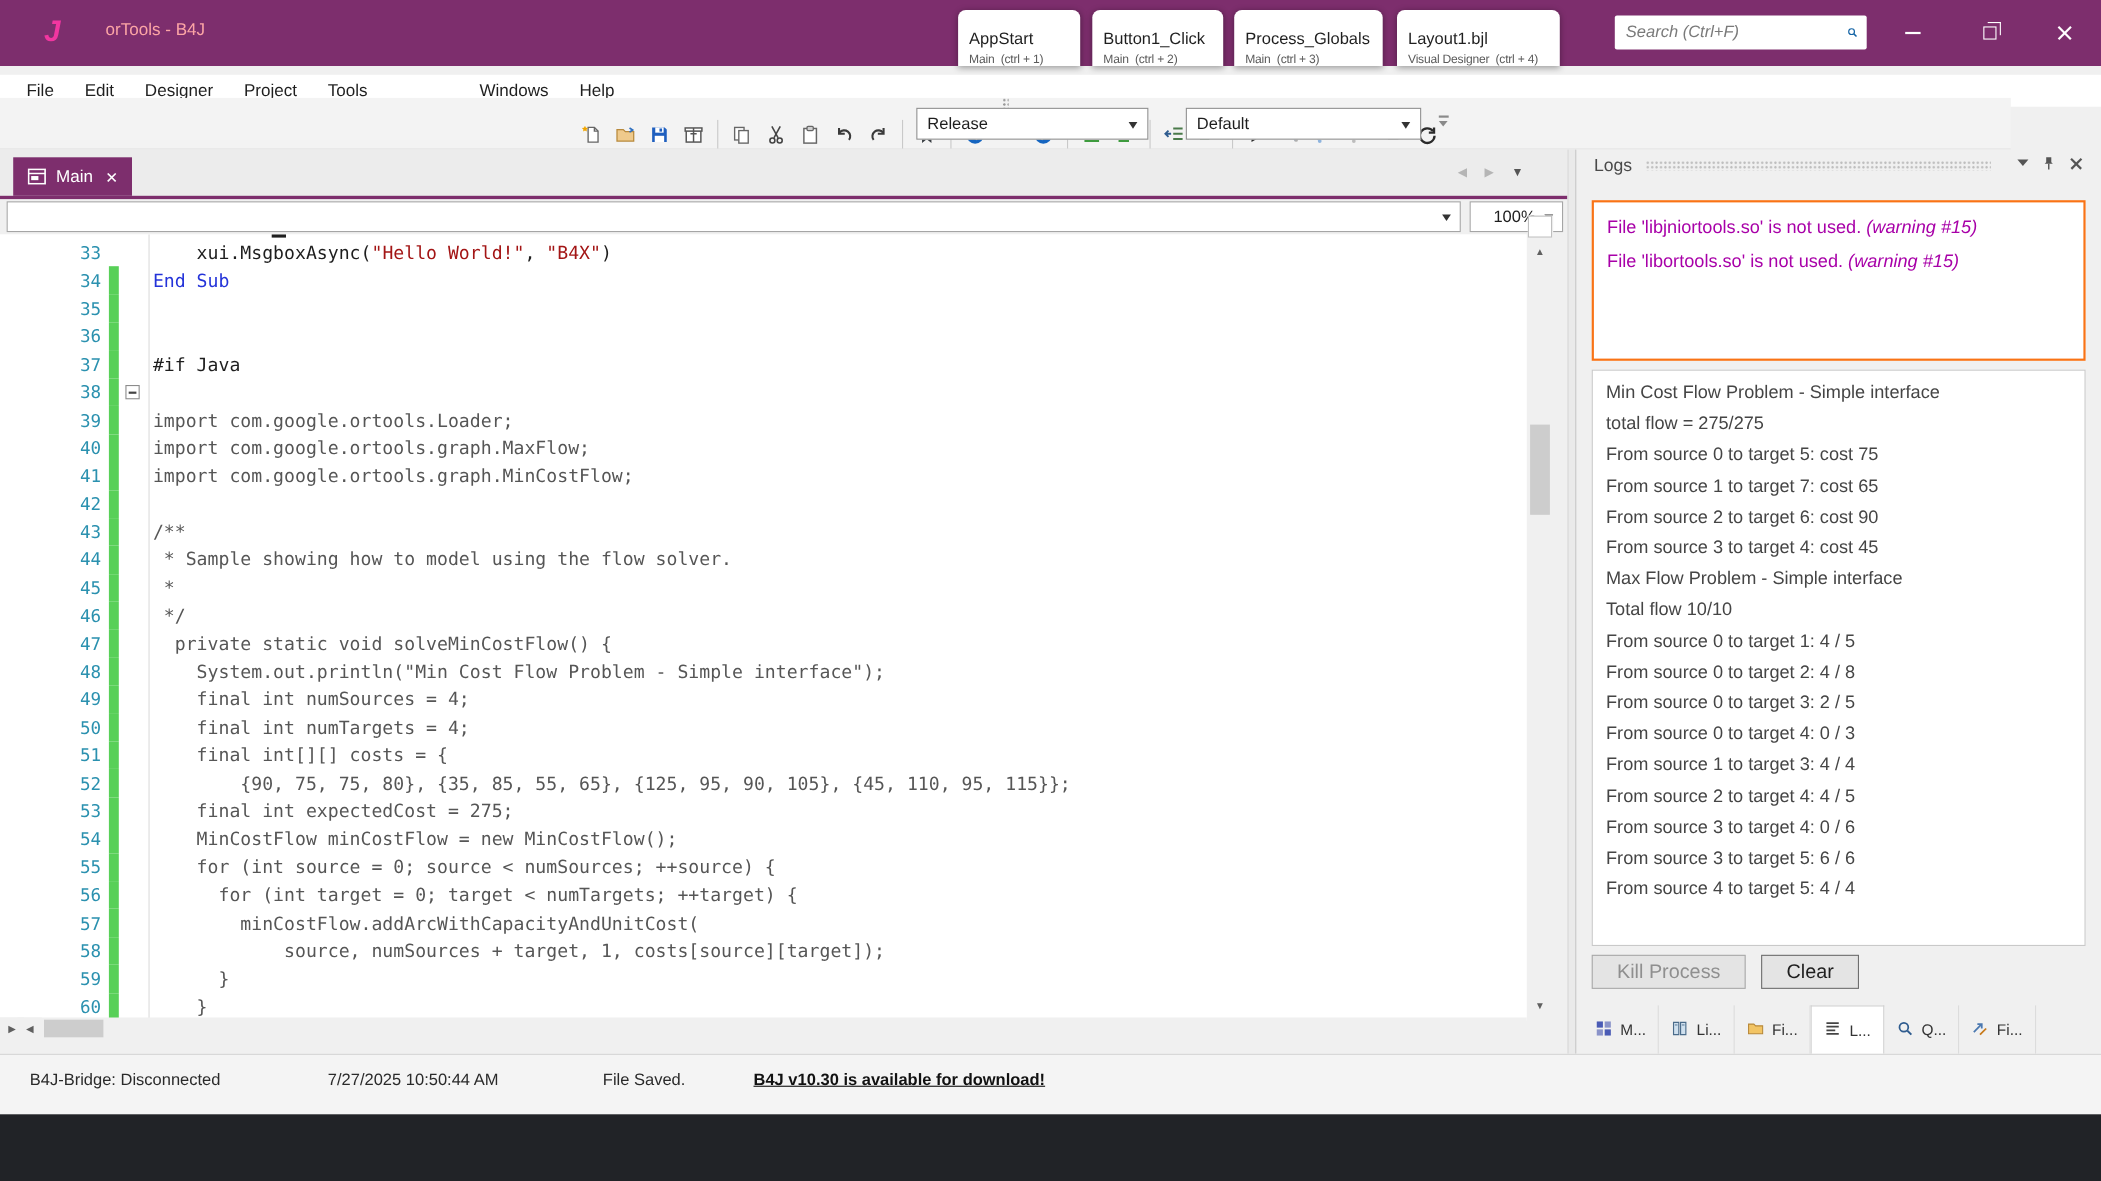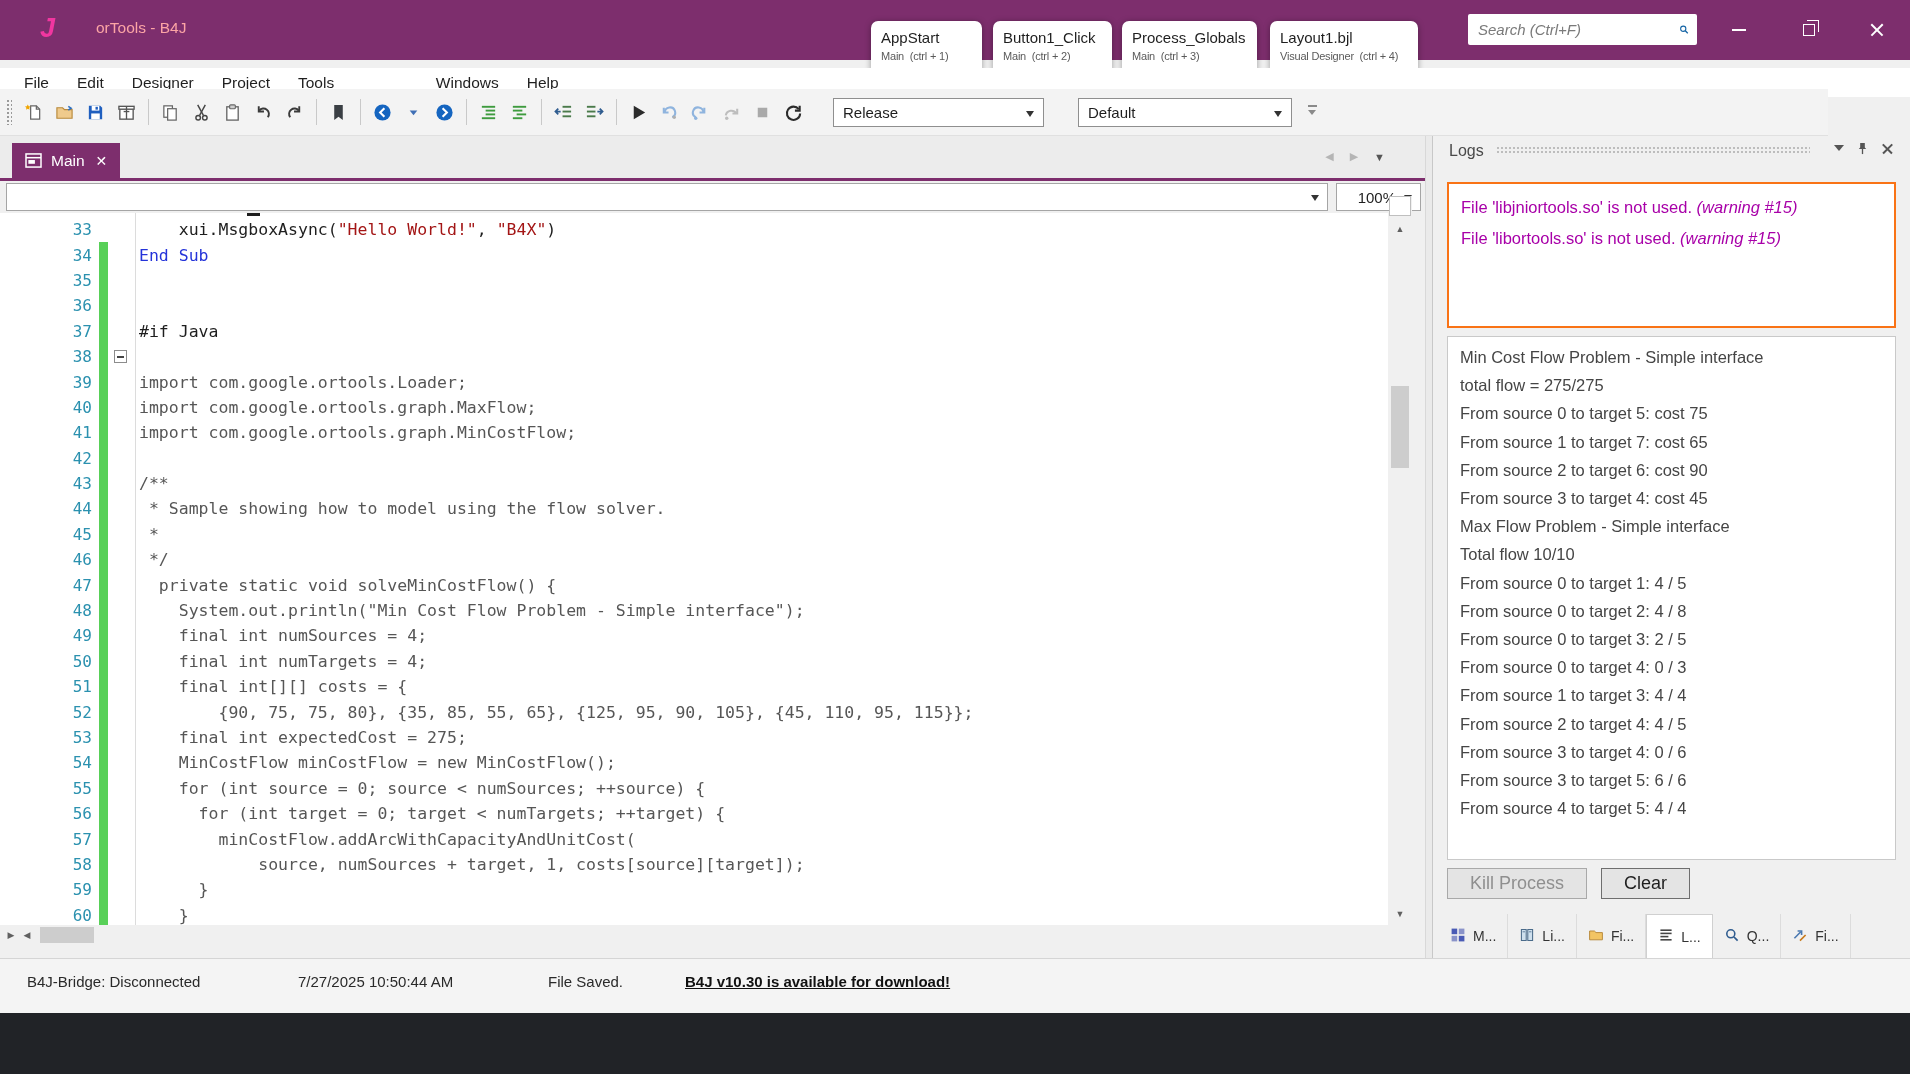--- a/index.html
+++ b/index.html
@@ -5,21 +5,21 @@
   * { margin:0; padding:0; box-sizing:border-box; }
   html,body { width:1910px; height:1074px; overflow:hidden; background:#F0F0F0;
               font-family:"Liberation Sans", sans-serif; }
   .screen { position:absolute; left:0; top:0; width:1910px; height:1074px; }
 
   
   .titlebar { position:absolute; left:0; top:0; width:1910px; height:60px; background:#7D2E6D; }
   .app-logo { position:absolute; left:40px; top:13px; font-size:27px; font-weight:bold; color:#F136A0; font-style:italic; }
   .app-title { position:absolute; left:96px; top:19px; font-size:15.5px; color:#fca5a5; }
   .htab { position:absolute; top:9px; height:51px; background:#FFFFFF; border-radius:7px 7px 0 0;
-          box-shadow:0 1px 6px rgba(0,0,0,.35); padding:8px 10px 0 10px; overflow:hidden; cursor:pointer;margin-top:12px; }
+          box-shadow:0 1px 6px rgba(0,0,0,.35); padding:18px 10px 0 10px; overflow:hidden; cursor:pointer; }
   .htab:nth-child(1){ left:871px; width:111px; }
   .htab:nth-child(2){ left:993px; width:119px; }
   .htab:nth-child(3){ left:1122px; width:135px; }
   .htab:nth-child(4){ left:1270px; width:148px; }
   .htab-title { font-size:15px; color:#1F1F1F; white-space:nowrap; overflow:hidden; }
   .htab-sub { font-size:11px; color:#5A5A5A; margin-top:4px; white-space:pre; overflow:hidden; letter-spacing:-0.2px; }
   .tb-searchbox { position:absolute; left:1468px; top:14px; width:229px; height:31px; background:#FFFFFF;
                   border-radius:2px; display:flex; align-items:center; padding:0 8px 0 10px; }
   .tb-searchbox input { flex:1; border:none; outline:none; font-size:15px; font-style:italic; color:#444;
                         font-family:"Liberation Sans",sans-serif; background:transparent; }
@@ -34,21 +34,21 @@
   .wb-close span:before { transform:rotate(45deg);} .wb-close span:after { transform:rotate(-45deg);}
 
   
   .menubar { position:absolute; left:0; top:68px; width:1910px; height:29px; background:#FFFFFF;
              display:flex; align-items:center; padding-left:10px; }
   .menu-item { padding:3px 14px; font-size:15.5px; color:#1F1F1F; cursor:pointer; }
   .menu-item.disabled { color:#9B9B9B;margin-top:32px; }
 
   
   .toolbar { position:absolute; left:0; top:89px; width:1828px; height:47px; background:#F3F3F3;
-             border-bottom:1px solid #E0E0E0; display:flex; align-items:center; padding-left:6px; }
+             border-bottom:1px solid #E0E0E0; display:flex; align-items:center; padding-left:6px;flex-direction:column; }
   .tgrip { width:6px; height:26px; margin-right:6px;
            background-image:radial-gradient(#9a9a9a 1px, transparent 1.2px); background-size:4px 4px; }
   .ticon { width:26px; height:26px; margin:0 2.5px; display:flex; align-items:center; justify-content:center; cursor:pointer; }
   .ticon svg { width:19px; height:19px; }
   .tsep { width:1px; height:26px; background:#C9C9C9; margin:0 6px; }
   .combo { position:absolute; top:9px; height:29px; background:#fff; border:1px solid #8F8F8F;
            display:flex; align-items:center; padding-left:9px; font-size:15px; color:#1E1E1E; cursor:pointer; }
   .combo .arr { position:absolute; right:9px; top:12px; width:0; height:0;
                 border-left:4.5px solid transparent; border-right:4.5px solid transparent; border-top:6px solid #333; }
   #combo-release { left:833px; width:211px; }

